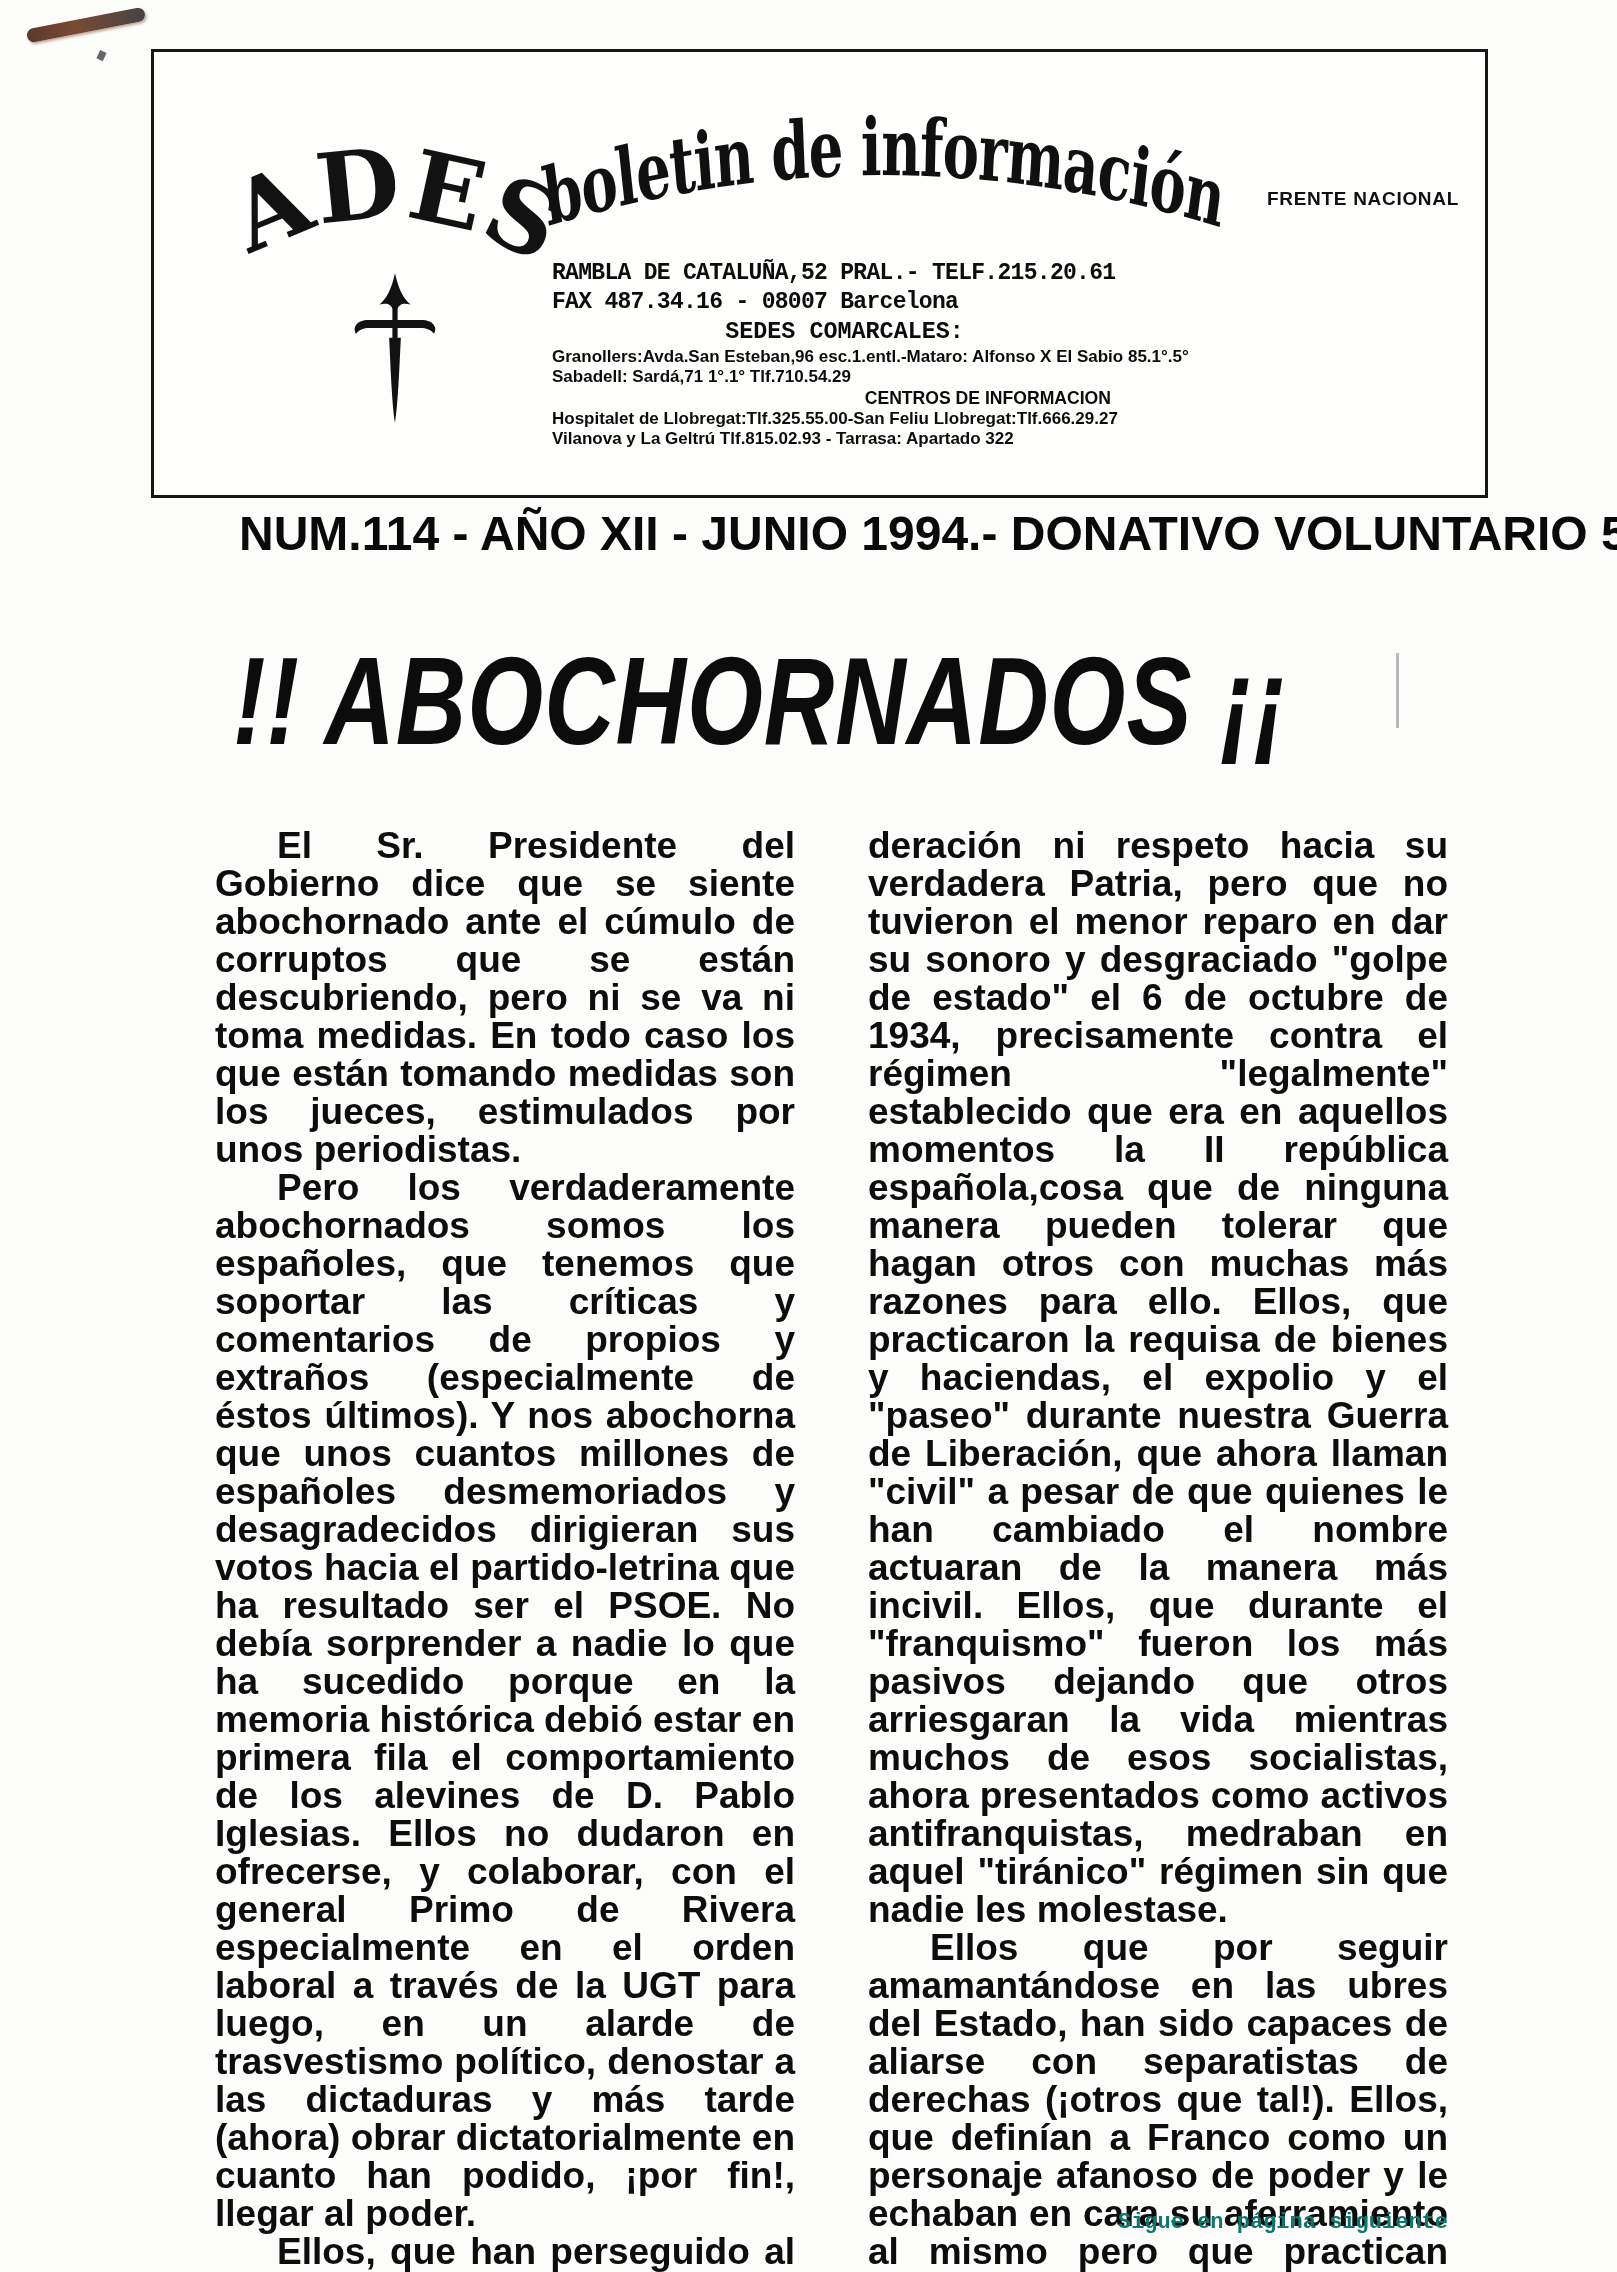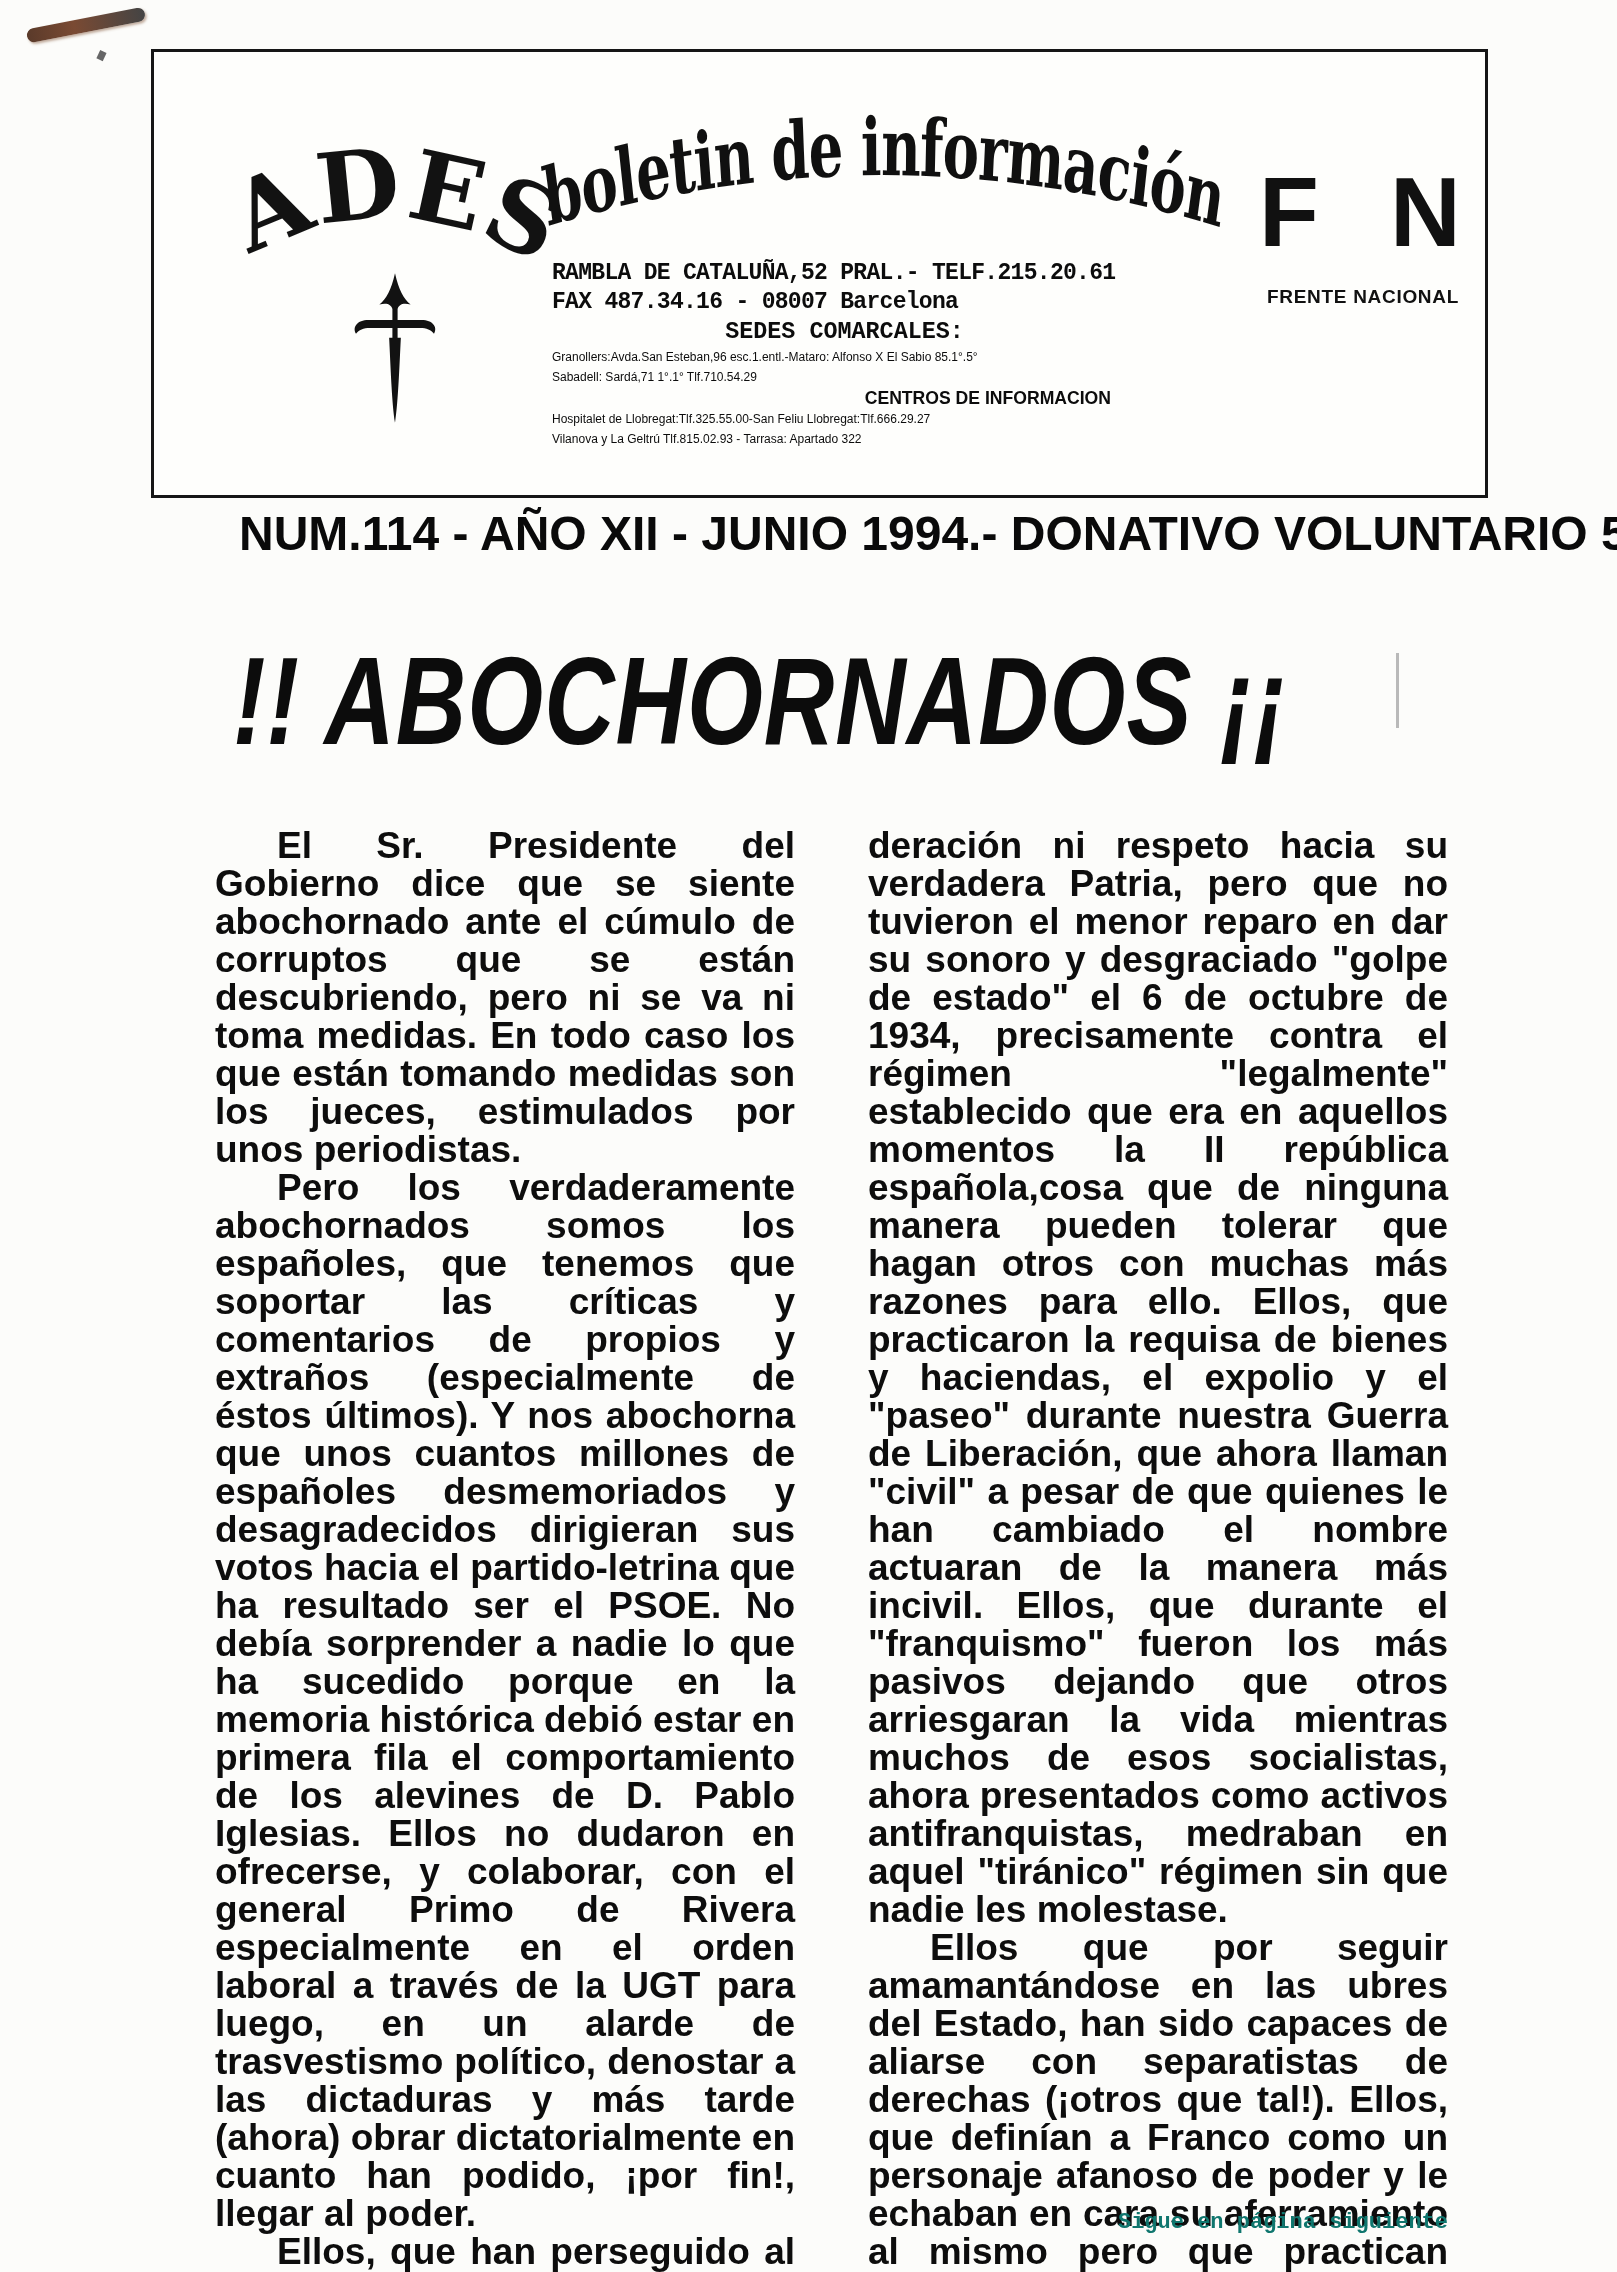--- a/index.html
+++ b/index.html
@@ -11,21 +11,21 @@
   .speck{position:absolute;left:98px;top:51px;width:6.5px;height:9px;background:#666;transform:rotate(25deg);}
   .artifact-line{position:absolute;left:1396px;top:653px;width:2.6px;height:75px;background:#b9b9b9;}
 
   
   .header-box{position:absolute;left:151px;top:49px;width:1337px;height:449px;border:3.9px solid #161616;background:#fefefc;box-sizing:border-box;}
   .ades-svg{position:absolute;left:85px;top:77px;width:312px;height:312px;}
   .masthead-svg{position:absolute;left:387px;top:34px;width:696px;height:176px;}
   .address{position:absolute;left:398px;top:207px;width:637px;color:#0c0c0c;}
   .addr-line{font-family:Liberation Mono, monospace;font-weight:bold;font-size:23px;line-height:29px;letter-spacing:-0.7px;white-space:nowrap;}
   .sedes-head{font-family:"Liberation Mono",monospace;font-weight:bold;font-size:23.4px;line-height:30px;text-align:center;width:585px;}
-  .small-line{font-size:12px;font-weight:normal;line-height:20px;white-space:nowrap;letter-spacing:0px;}
+  .small-line{font-size:17px;font-weight:bold;line-height:20px;white-space:nowrap;letter-spacing:0px;}
   .centros-head{font-size:17.6px;font-weight:bold;line-height:22px;text-align:right;width:559px;}
   .fn-block{position:absolute;left:1105px;top:111px;width:208px;text-align:center;}
   .fn-initials{font-size:98px;font-weight:bold;letter-spacing:22px;line-height:98px;white-space:nowrap;}
   .fn-name{font-size:19px;font-weight:bold;letter-spacing:0.7px;margin-top:25px;white-space:nowrap;}
 
   
   .issue-line{position:absolute;left:239px;top:506px;width:1235px;font-size:48px;font-weight:bold;letter-spacing:0px;white-space:nowrap;color:#0a0a0a;}
 
   
   .headline{position:absolute;left:233px;top:629px;font-size:125px;font-style:italic;font-weight:bold;white-space:nowrap;transform:scaleX(0.78);transform-origin:left top;letter-spacing:1.3px;color:#0c0c0c;}
@@ -76,21 +76,20 @@
       <div class="addr-line">FAX 487.34.16 - 08007 Barcelona</div>
       <div class="sedes-head">SEDES COMARCALES:</div>
       <div class="small-line">Granollers:Avda.San Esteban,96 esc.1.entl.-Mataro: Alfonso X El Sabio 85.1°.5°</div>
       <div class="small-line">Sabadell: Sardá,71 1°.1° Tlf.710.54.29</div>
       <div class="centros-head">CENTROS DE INFORMACION</div>
       <div class="small-line">Hospitalet de Llobregat:Tlf.325.55.00-San Feliu Llobregat:Tlf.666.29.27</div>
       <div class="small-line">Vilanova y La Geltrú Tlf.815.02.93 - Tarrasa: Apartado 322</div>
     </div>
 
     <div class="fn-block">
-      <div class="fn-initials">F N</div>
       <div class="fn-name">FRENTE NACIONAL</div>
     </div>
 
   </div>
 
   <div class="issue-line">NUM.114 - AÑO XII - JUNIO 1994.- DONATIVO VOLUNTARIO 50 PTAS.</div>
 
   <div class="headline">!! ABOCHORNADOS ¡¡</div>
   <div class="artifact-line"></div>
 

